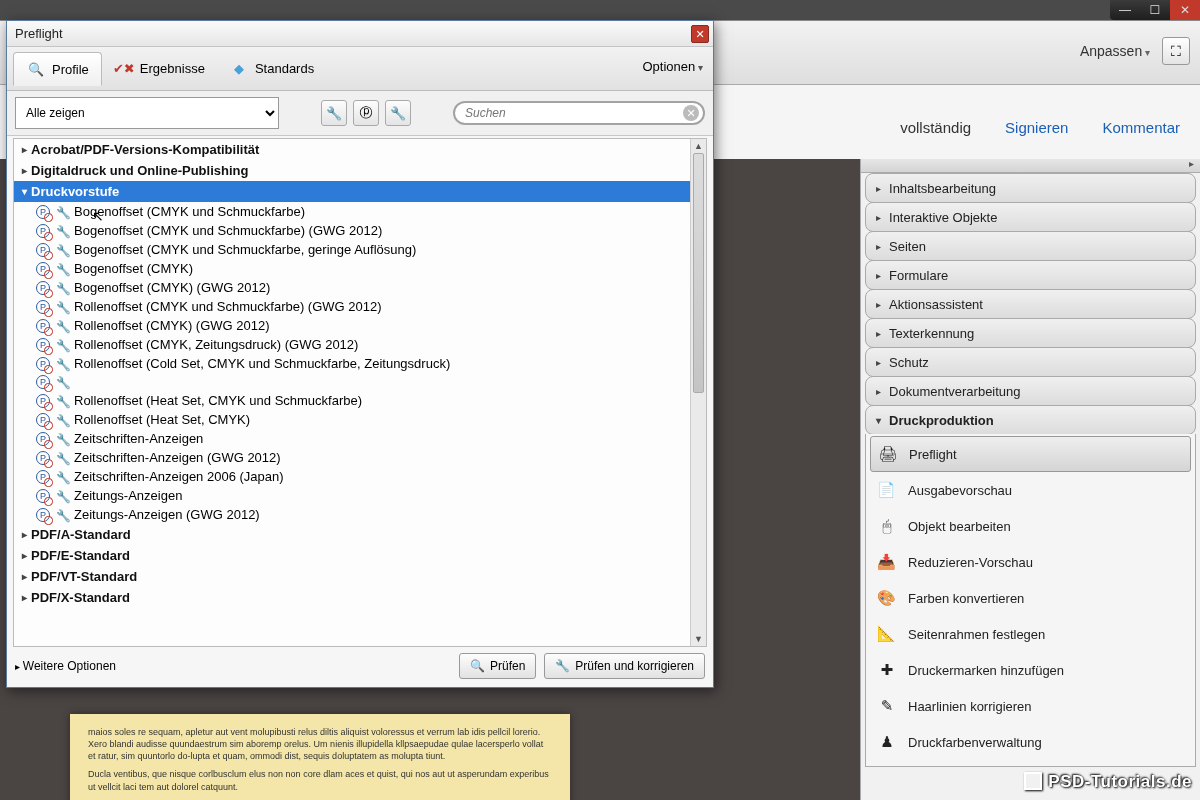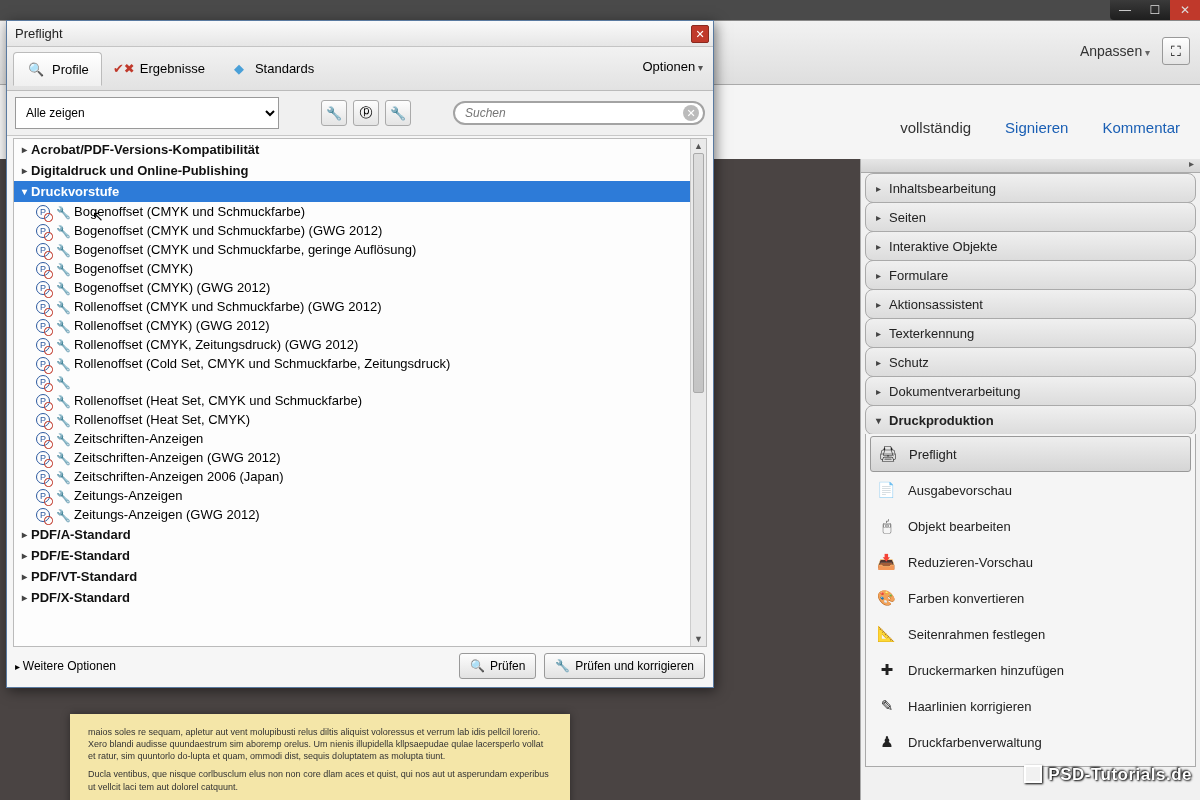--- a/index.html
+++ b/index.html
@@ -26,21 +26,21 @@
 .panel-header { height: 14px; background: linear-gradient(#e6e6e6,#d4d4d4); border-bottom: 1px solid #aaa; position: relative; }
 .panel-header::after { content: "▸"; position: absolute; right: 6px; top: -1px; font-size: 10px; color: #555; }
 .accordion-item { height: 30px; background: linear-gradient(#f0f0f0,#dcdcdc); border: 1px solid #aaa; margin: 0 4px; display:flex; align-items:center; padding: 0 10px; font-size: 13px; color: #222; cursor:pointer; border-radius: 8px; margin-bottom: -1px; }
 .accordion-item::before { content: "▸"; margin-right: 8px; font-size: 10px; color: #444; }
 .accordion-item.open::before { content: "▾"; }
 .accordion-item.open { font-weight: bold; }
 .tool-list { background: #f5f5f5; padding: 2px 4px 6px; margin: 0 4px; border-left: 1px solid #aaa; border-right: 1px solid #aaa; border-bottom: 1px solid #aaa; }
 .tool-item { display:flex; align-items:center; height: 36px; padding: 0 8px; font-size: 13px; color: #222; cursor:pointer; border-radius:3px; gap:12px; }
 .tool-item.selected { background: linear-gradient(#eee,#d5d5d5); border: 1px solid #999; }
 .tool-icon { width: 18px; height: 18px; display:inline-flex; align-items:center; justify-content:center; font-size:15px; }
-.watermark { position:absolute; bottom:15px; right:8px; font-size:17px; font-weight:bold; color:#fff; text-shadow: 1px 1px 2px #000, -1px -1px 2px #000; letter-spacing:0.5px; }
+.watermark { position:absolute; bottom:8px; right:8px; font-size:17px; font-weight:bold; color:#fff; text-shadow: 1px 1px 2px #000, -1px -1px 2px #000; letter-spacing:0.5px; }
 .watermark-icon { display:inline-block; width:18px;height:18px;border:2px solid #fff; margin-right:6px; vertical-align:-3px; box-shadow:1px 1px 2px #000; }
 
 
 .doc-bg { position: absolute; top: 138px; left: 0; right: 340px; bottom: 0; background: #4a4443; }
 .doc-page { position: absolute; left: 70px; top: 555px; width: 500px; height: 200px; background: #f4e6a8; padding: 12px 18px; font-size: 9px; line-height: 1.35; color: #333; box-shadow: 0 0 8px rgba(0,0,0,.4); }
 .doc-page p { margin-bottom: 6px; }
 
 
 .dialog { position: absolute; top: 20px; left: 6px; width: 708px; height: 668px; background: #f6f6f6; border: 1px solid #5a7aa0; box-shadow: 2px 3px 12px rgba(0,0,0,.5); display:flex; flex-direction:column; }
 .dlg-title { height: 26px; background: linear-gradient(#fafafa,#e6e6e6); border-bottom: 1px solid #c4c4c4; display:flex; align-items:center; padding: 0 8px; font-size: 13px; color: #222; position:relative; }
@@ -107,22 +107,22 @@
     <div class="doc-page">
       <p>maios soles re sequam, apletur aut vent molupibusti relus diltis aliquist voloressus et verrum lab idis pellcil lorerio. Xero blandi audisse quundaestrum sim aboremp orelus. Um nienis illupidella kllpsaepudae qulae lacersperlo vollat et ratur, sim quuntorlo do-lupta et quam, ommodi dist, sequis doluptatem as molupta tiunt.</p>
       <p>Ducla ventibus, que nisque corlbusclum elus non non core dlam aces et quist, qui nos aut ut asperundam experibus ut vellcit laci tem aut dolorel catquunt.</p>
     </div>
   </div>
 
   <div class="right-panel">
     <div class="panel-header"></div>
     <div id="accordion">
         <div class="accordion-item">Inhaltsbearbeitung</div>
+        <div class="accordion-item">Interaktive Objekte</div>
         <div class="accordion-item">Seiten</div>
-        <div class="accordion-item">Interaktive Objekte</div>
         <div class="accordion-item">Formulare</div>
         <div class="accordion-item">Aktionsassistent</div>
         <div class="accordion-item">Texterkennung</div>
         <div class="accordion-item">Schutz</div>
         <div class="accordion-item">Dokumentverarbeitung</div>
         <div class="accordion-item open">Druckproduktion</div>
         <div class="tool-list">
           <div class="tool-item selected">
             <span class="tool-icon">🖨</span>
             <span>Preflight</span>

